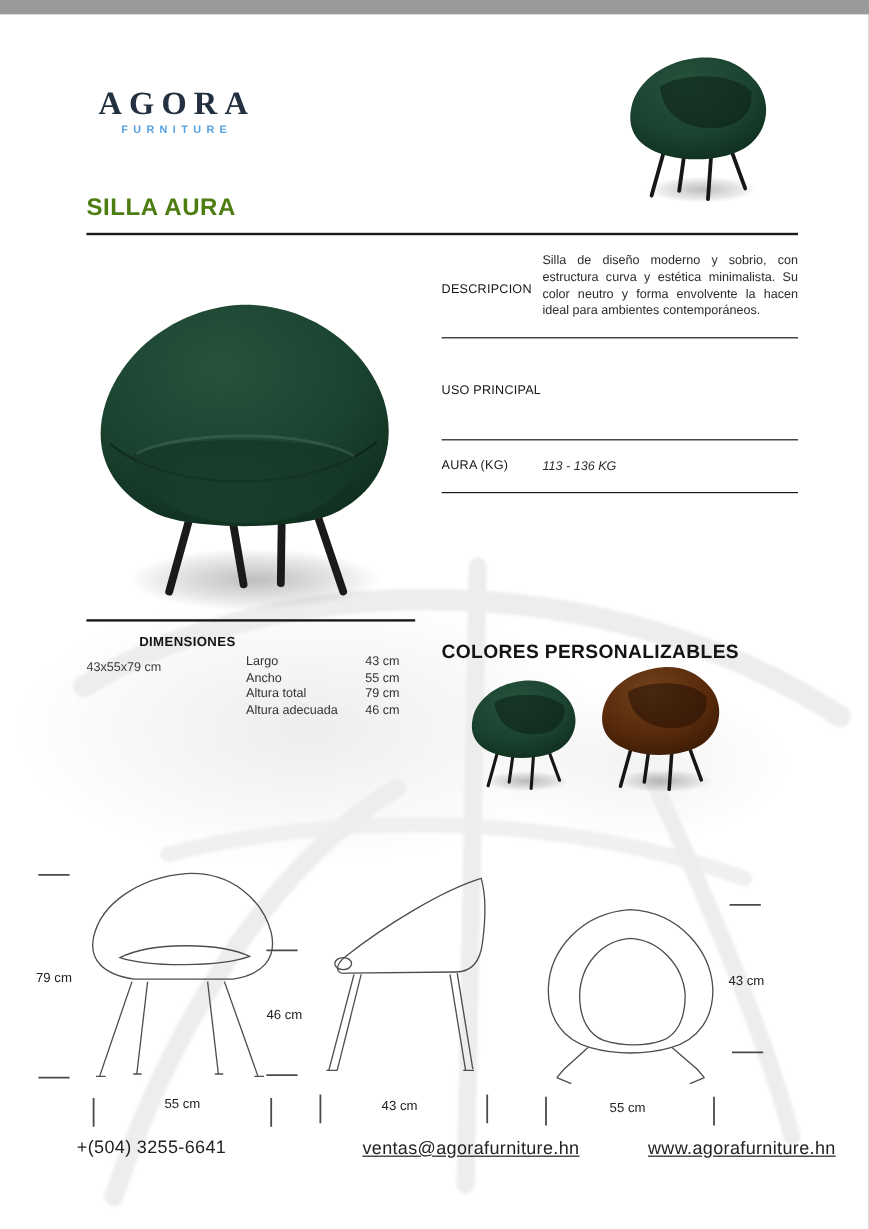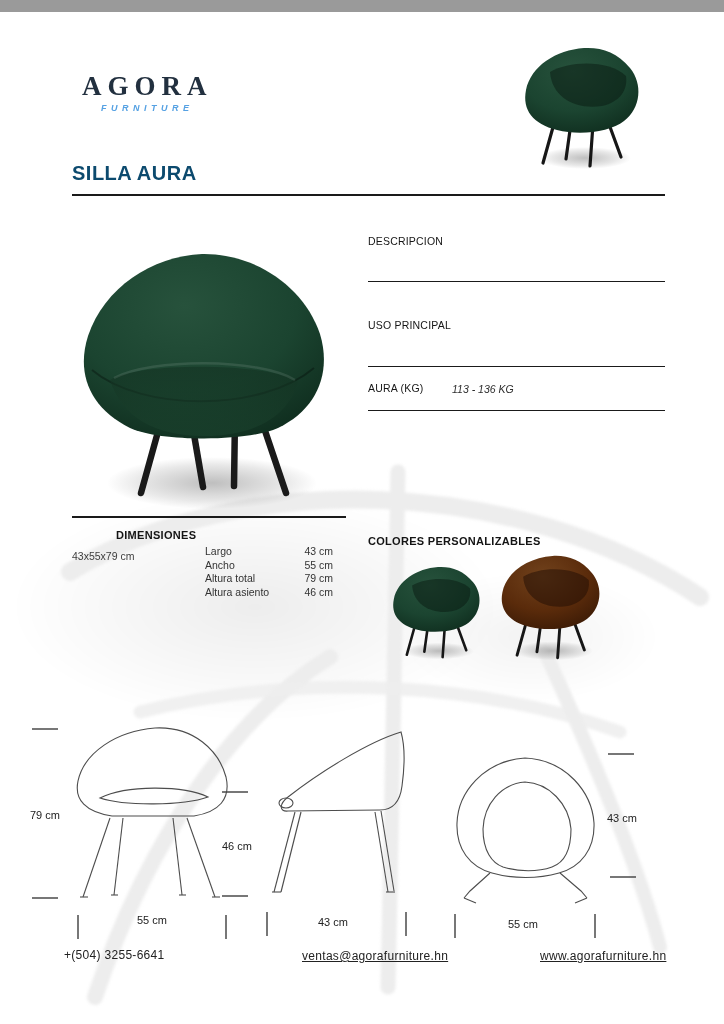--- a/index.html
+++ b/index.html
@@ -7,23 +7,23 @@
     position:relative;width:724px;height:1024px;margin:12px auto;background:#ffffff;
     overflow:hidden;font-family:"Liberation Sans",sans-serif;color:#242424;
   }
   .abs{position:absolute;}
   
   .watermark{position:absolute;left:0;top:0;z-index:0;pointer-events:none;filter:blur(1.5px);}
   .content{position:absolute;left:0;top:0;width:724px;height:1024px;z-index:2;}
   
   .logo{left:82px;top:60px;text-align:center;}
   .logo-main{font-family:"Liberation Serif",serif;font-size:27px;font-weight:600;letter-spacing:6px;color:#22303f;line-height:28px;}
-  .logo-sub{font-size:9px;font-weight:bold;letter-spacing:4.5px;color:#55a1e3;margin-top:3px;font-style:italic;}
-  
-  .title{left:72px;top:150px;font-size:20px;font-weight:800;letter-spacing:0.5px;color:#0c4a6e;margin:0;text-align:center;}
+  .logo-sub{font-size:9px;font-weight:bold;letter-spacing:4.5px;color:#55a1e3;margin-top:3px;}
+  
+  .title{left:72px;top:150px;font-size:20px;font-weight:800;letter-spacing:0.5px;color:#4d7c0f;margin:0;text-align:center;}
   .rule{background:#1a1a1a;}
   .title-rule{left:72px;top:182px;width:593px;height:2px;}
   .left-rule{left:72px;top:504px;width:274px;height:1.5px;}
   
   .specs{left:368px;top:186px;width:297px;}
   .spec-row{display:flex;border-bottom:1.5px solid #1a1a1a;box-sizing:border-box;overflow:hidden;}
   .spec-row .label{width:84px;flex-shrink:0;font-size:10.5px;font-weight:normal;color:#161616;letter-spacing:0.2px;}
   .spec-row .text{flex:1;font-size:10.5px;line-height:14px;color:#2c2c2c;}
   .row-desc{height:84px;padding-top:12px;}
   .row-desc .label{align-self:center;padding-bottom:10px;}
@@ -32,25 +32,25 @@
   .row-uso{height:85px;padding-top:9px;}
   .row-uso .label{align-self:center;padding-bottom:8px;}
   .row-peso{height:44px;padding-top:15px;}
   .row-peso .text{font-size:10.5px;font-style:italic;}
   
   .dim-heading{left:72px;top:517px;font-size:11px;font-weight:bold;color:#141414;letter-spacing:0.3px;padding-left:44px;}
   .dim-summary{left:72px;top:538px;font-size:10.5px;color:#3c3c3c;}
   .dim-table{left:205px;top:533px;width:128px;font-size:10.5px;color:#333;}
   .dim-table .dr{display:flex;justify-content:space-between;line-height:13.5px;text-align:center;}
   
-  .colors-heading{left:368px;top:523px;font-size:11px;font-weight:bold;color:#141414;letter-spacing:0.3px;}
+  .colors-heading{left:368px;top:523px;font-size:16px;font-weight:bold;color:#141414;letter-spacing:0.3px;}
   
   .dim-label{font-size:11px;color:#222;}
   
-  .footer-item{font-size:12px;color:#222;letter-spacing:0.3px;}
+  .footer-item{font-size:15px;color:#222;letter-spacing:0.3px;}
   .link-underline{text-decoration:underline !important;}
 </style>
 </head>
 <body>
 
 <div class="page">
 
   <svg width="0" height="0" style="position:absolute" aria-hidden="true">
     <defs>
       <radialGradient id="gGreen" cx="42%" cy="28%" r="85%">
@@ -124,20 +124,21 @@
       <path d="M150 14 C100 16 52 48 36 96 C24 134 38 168 78 188 C108 202 196 202 226 188 C264 170 280 134 268 94 C252 46 202 13 150 14 Z" fill="url(#gGreen)"></path>
       <path d="M40 130 C90 172 210 172 262 128" stroke="rgba(0,0,0,0.3)" stroke-width="2" fill="none"></path>
       <path d="M58 140 C84 122 218 122 246 142 C236 178 200 196 152 196 C104 196 70 178 58 140 Z" fill="url(#gSeat)" opacity="0.55"></path>
       <path d="M62 138 C100 118 206 118 243 140" stroke="rgba(255,255,255,0.10)" stroke-width="2.5" fill="none"></path>
     </svg>
     <div class="abs rule left-rule"></div>
 
     <div class="abs specs">
       <div class="spec-row row-desc">
         <div class="label">DESCRIPCION</div>
+        <div class="text">Silla de diseño moderno y sobrio, con estructura curva y estética minimalista. Su color neutro y forma envolvente la hacen ideal para ambientes contemporáneos.</div>
       </div>
       <div class="spec-row row-uso">
         <div class="label">USO PRINCIPAL</div>
       </div>
       <div class="spec-row row-peso">
         <div class="label">AURA (KG)</div>
         <div class="text">113 - 136 KG</div>
       </div>
     </div>
 
@@ -150,21 +151,21 @@
       </div>
       <div class="dr">
         <span>Ancho</span>
         <span>55 cm</span>
       </div>
       <div class="dr">
         <span>Altura total</span>
         <span>79 cm</span>
       </div>
       <div class="dr">
-        <span>Altura asiento</span>
+        <span>Altura adecuada</span>
         <span>46 cm</span>
       </div>
     </div>
 
     <div class="abs colors-heading">COLORES PERSONALIZABLES</div>
     <svg class="abs" style="left:374px;top:550px;" width="122" height="104" viewBox="0 0 160 135">
       <ellipse cx="85" cy="116" rx="46" ry="11" fill="url(#gShadow)"></ellipse>
       <g stroke="#161616" stroke-width="3.4" stroke-linecap="round" fill="none">
         <path d="M55 78 L43 121"></path>
           <path d="M93 82 L90 124"></path>

